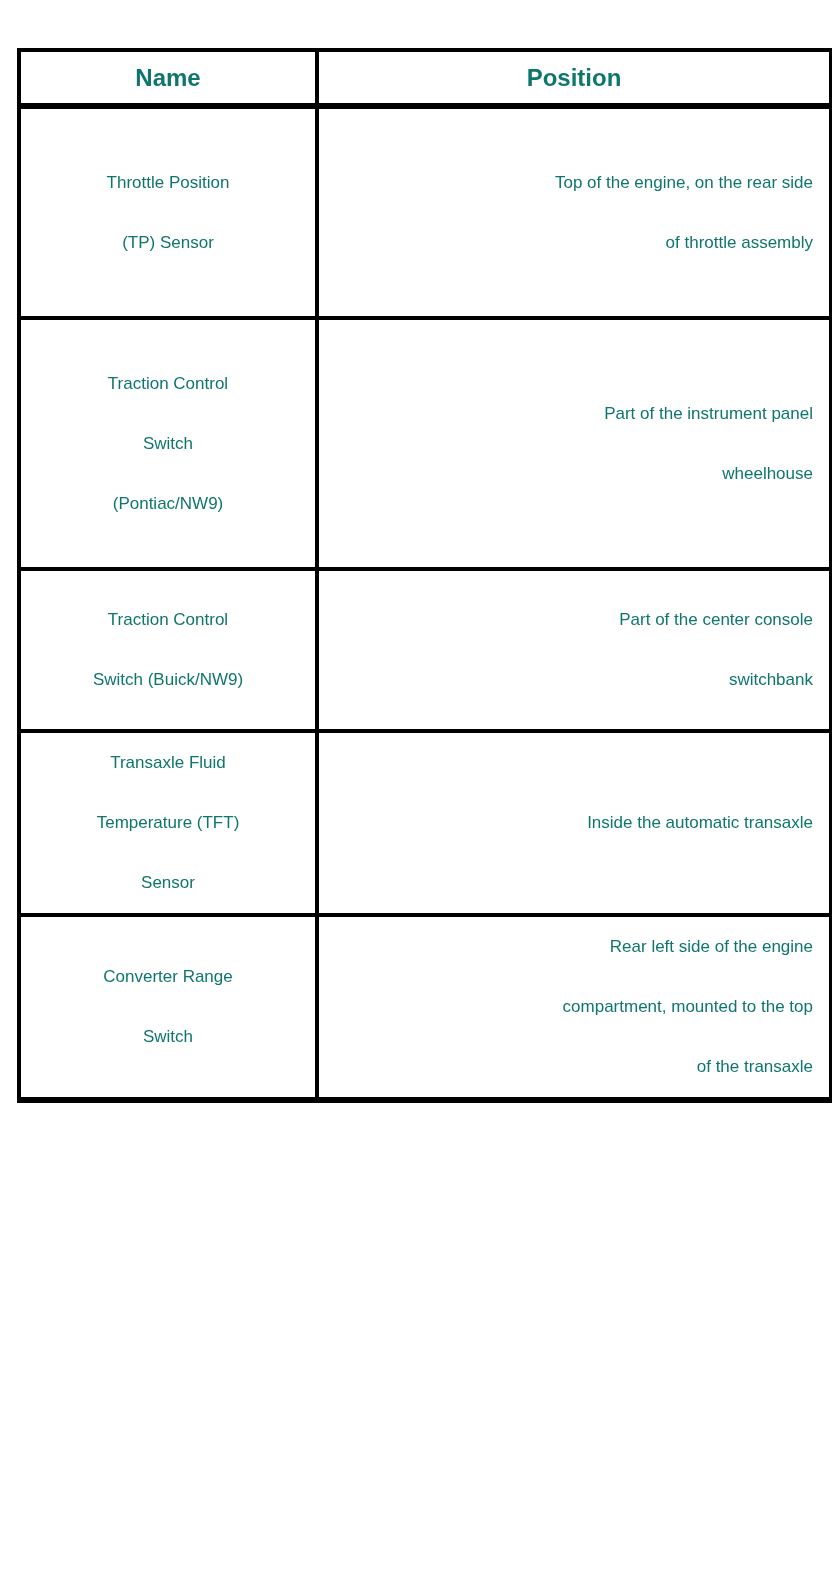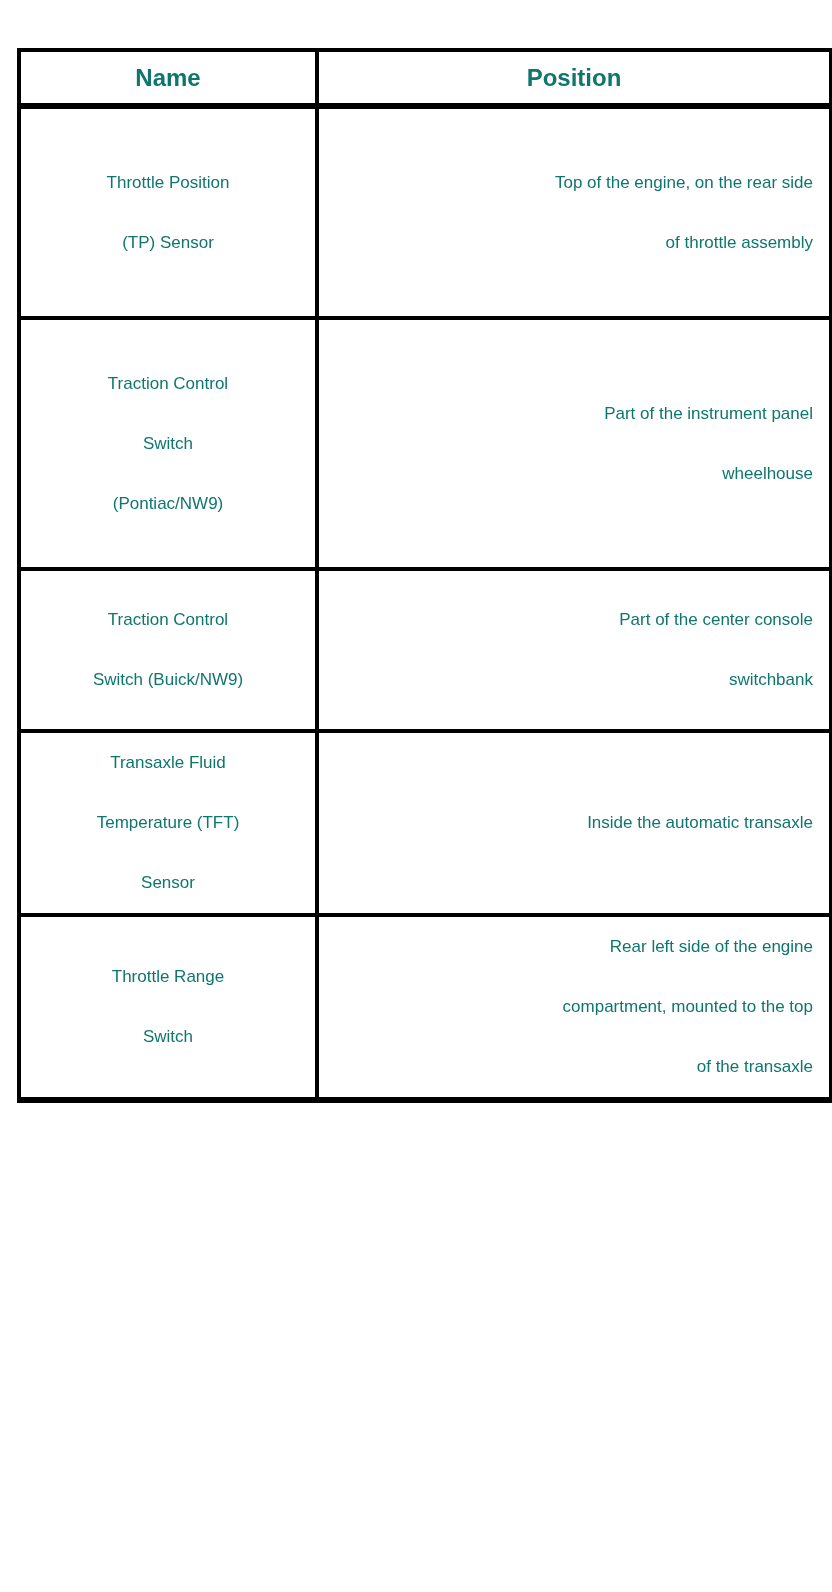--- a/index.html
+++ b/index.html
@@ -102,21 +102,21 @@
         <td class="location-cell">Part of the center console
 switchbank</td>
       </tr>
       <tr>
         <td class="name-cell">Transaxle Fluid
 Temperature (TFT)
 Sensor</td>
         <td class="location-cell">Inside the automatic transaxle</td>
       </tr>
       <tr>
-        <td class="name-cell">Throttle Range
+        <td class="name-cell">Converter Range
 Switch</td>
         <td class="location-cell">Rear left side of the engine
 compartment, mounted to the top
 of the transaxle</td>
       </tr>
     </tbody>
   </table>
 </div>
 
 </body></html>

